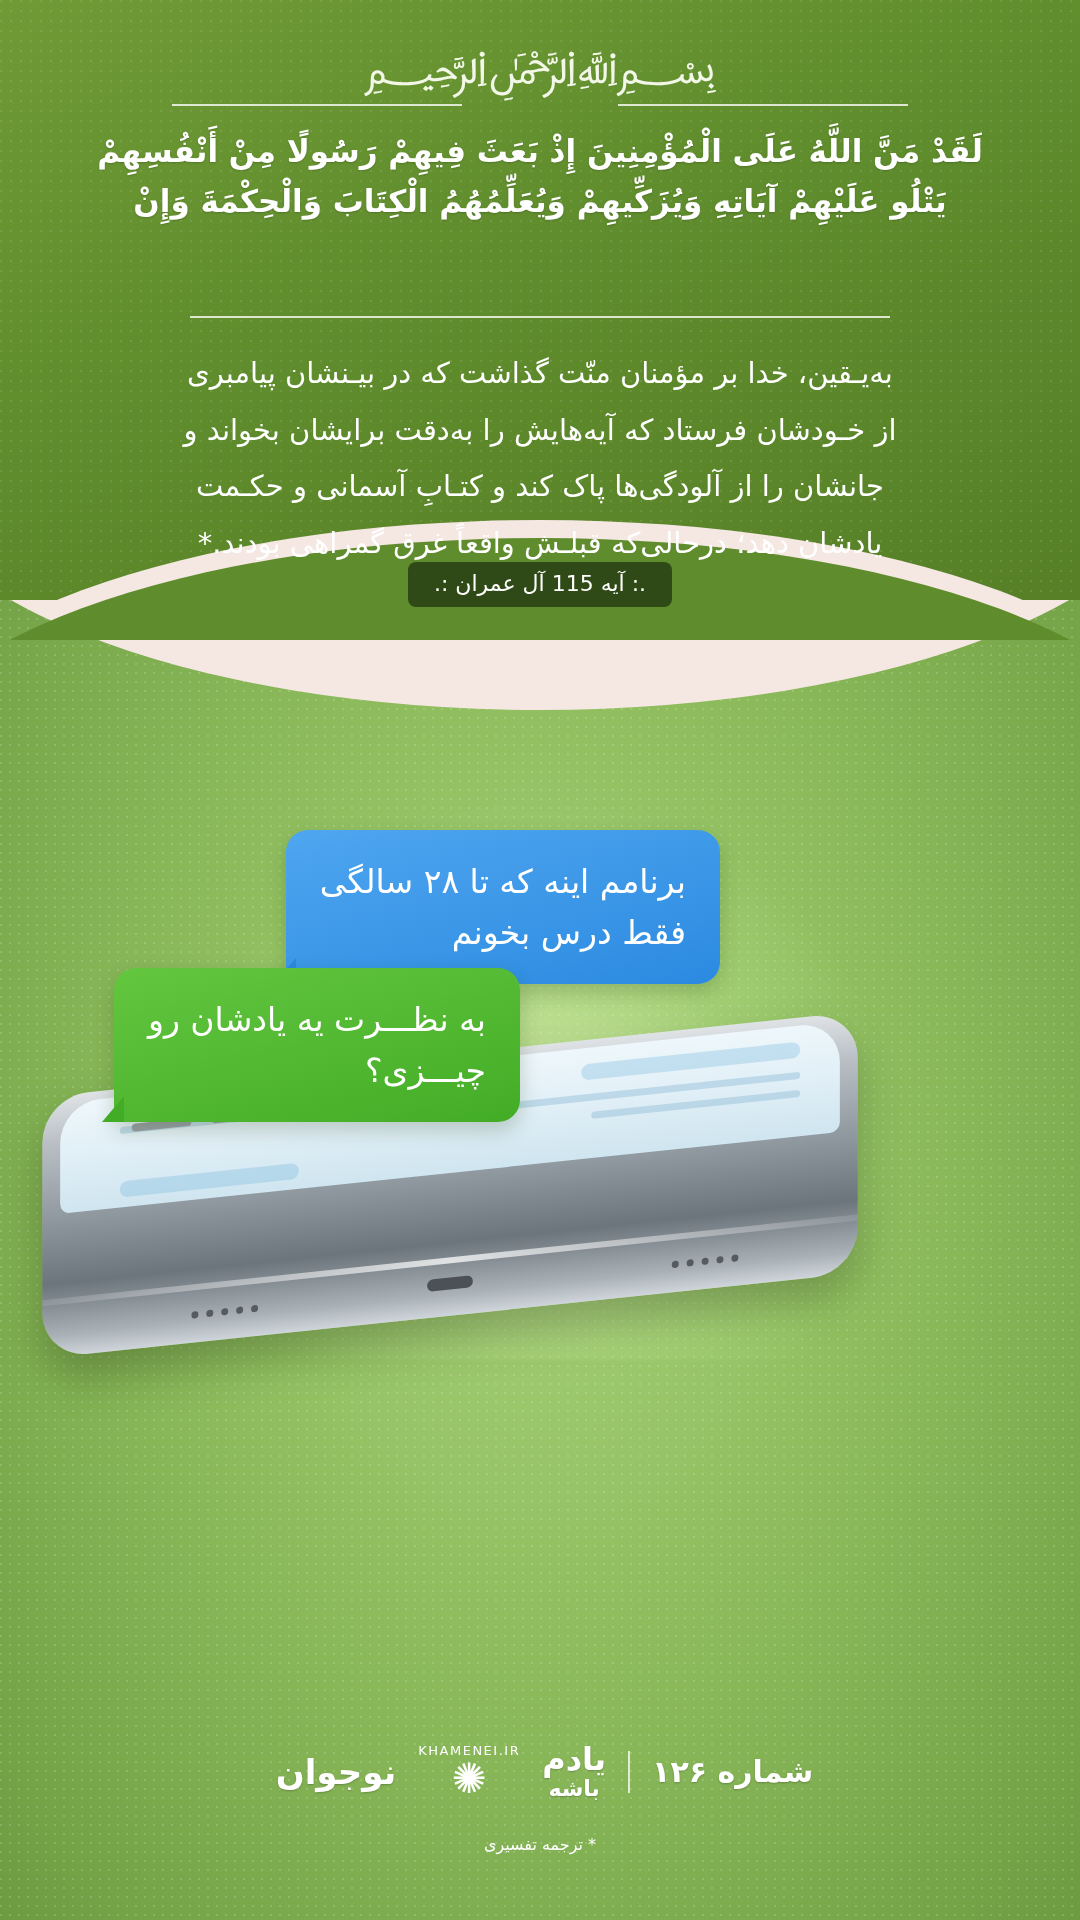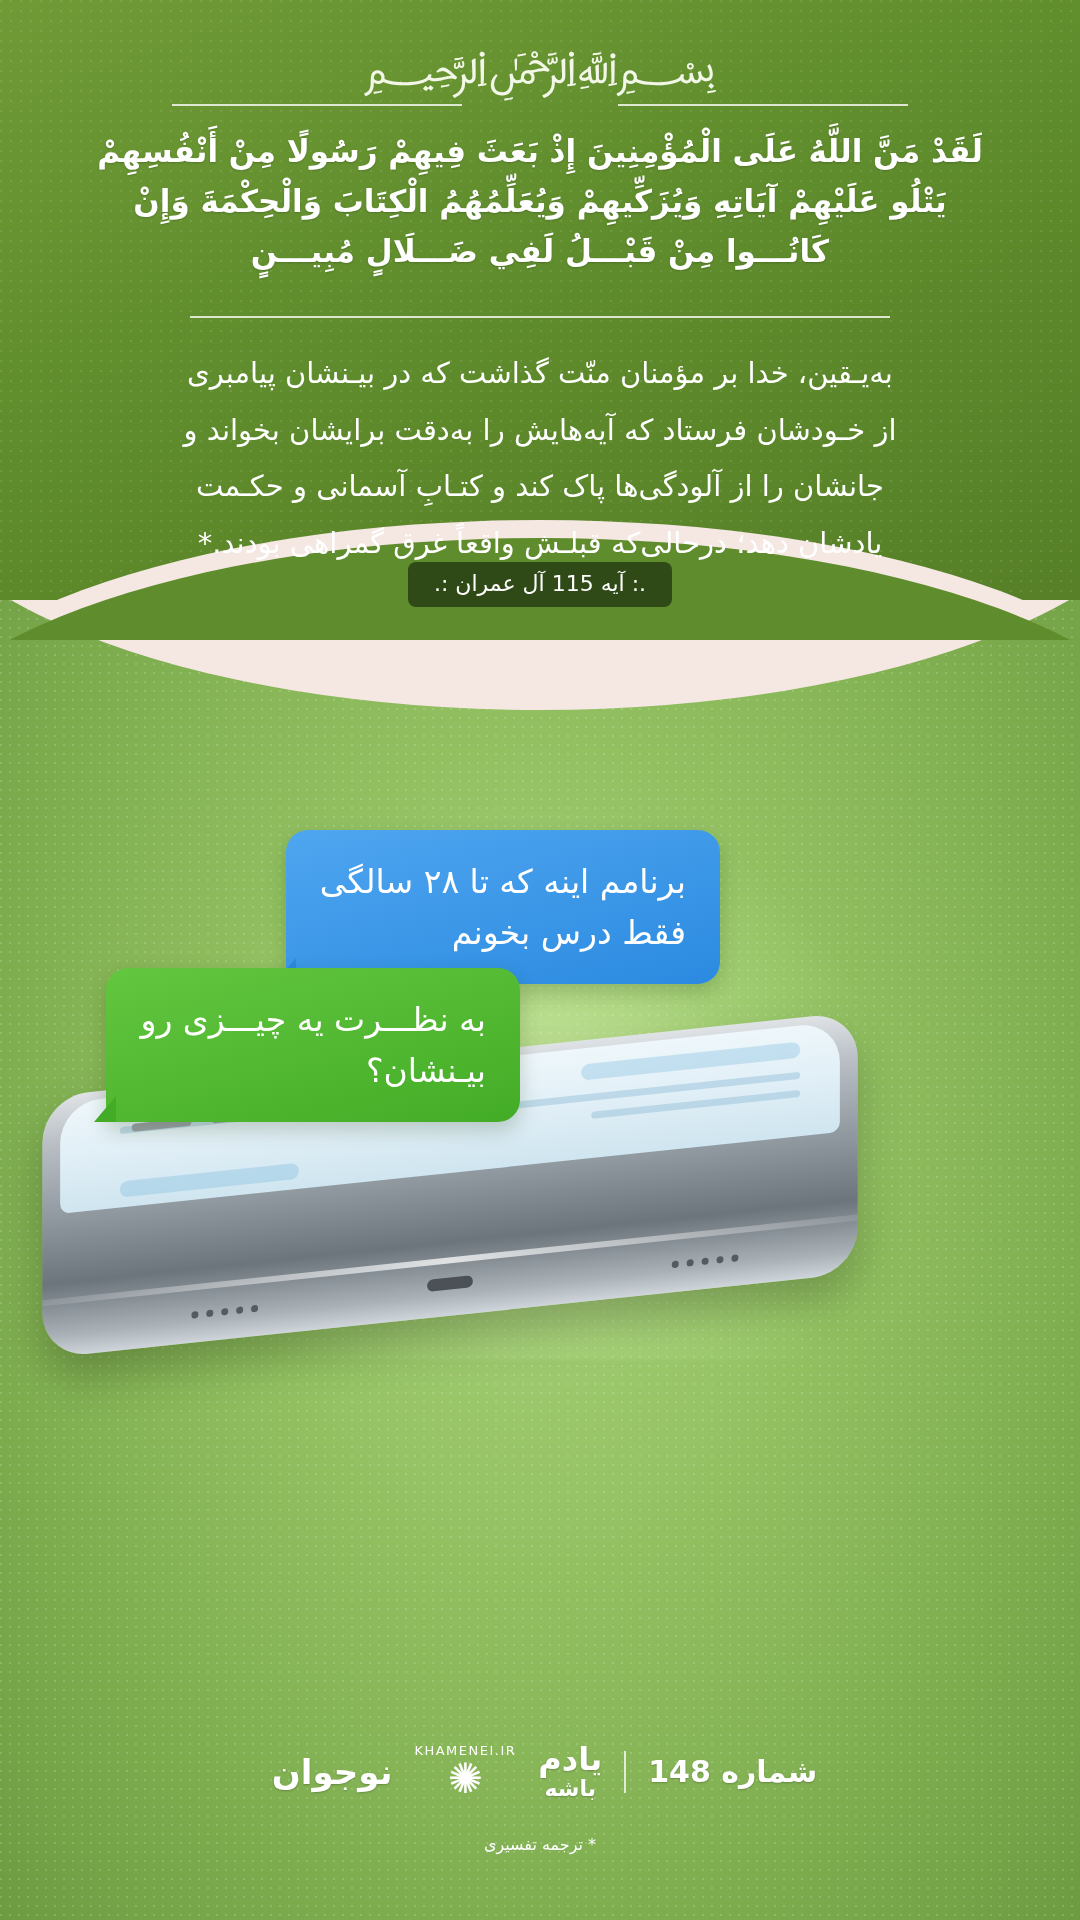--- a/index.html
+++ b/index.html
@@ -362,21 +362,20 @@
 
     <div class="rule-row">
       <div class="rule"></div>
       <div class="rule-gap"></div>
       <div class="rule"></div>
     </div>
 
     <div class="ayah">
       <span class="line">لَقَدْ مَنَّ اللَّهُ عَلَى الْمُؤْمِنِينَ إِذْ بَعَثَ فِيهِمْ رَسُولًا مِنْ أَنْفُسِهِمْ</span>
       <span class="line">يَتْلُو عَلَيْهِمْ آيَاتِهِ وَيُزَكِّيهِمْ وَيُعَلِّمُهُمُ الْكِتَابَ وَالْحِكْمَةَ وَإِنْ</span>
-      <span class="line">كَانُـــوا مِنْ قَبْـــلُ لَفِي ضَـــلَالٍ مُبِيـــنٍ</span>
     </div>
 
     <div class="rule-bottom">
       <div class="rule"></div>
     </div>
 
     <div class="translation">
       <span class="line">به‌یـقین، خدا بر مؤمنان منّت گذاشت که در بیـنشان پیامبری</span>
       <span class="line">از خـودشان فرستاد که آیه‌هایش را به‌دقت برایشان بخواند و</span>
       <span class="line">جانشان را از آلودگی‌ها پاک کند و کتـابِ آسمانی و حکـمت</span>
@@ -423,26 +422,26 @@
         </div>
       </div>
     </div>
 
     <div class="bubble bubble-blue">
       <span class="line">برنامم اینه که تا ۲۸ سالگی</span>
       <span class="line">فقط درس بخونم</span>
     </div>
 
     <div class="bubble bubble-green">
-      <span class="line">به نظـــرت یه چیـــزی رو</span>
-      <span class="line">بیـنشان؟</span>
+      <span class="line">به نظـــرت یه یادشان رو</span>
+      <span class="line">چیـــزی؟</span>
     </div>
 
     <div class="footer">
-      <div class="footer-issue">شماره 148</div>
+      <div class="footer-issue">شماره ۱۲۶</div>
       <div class="sep"></div>
       <div class="brand-yad">
         <span>یادم</span>
         <small>باشه</small>
       </div>
       <div class="khamenei-mark">
         <div class="kh">KHAMENEI.IR</div>
         <div class="flower">✺</div>
       </div>
       <div class="brand-nojavan">نوجوان</div>

